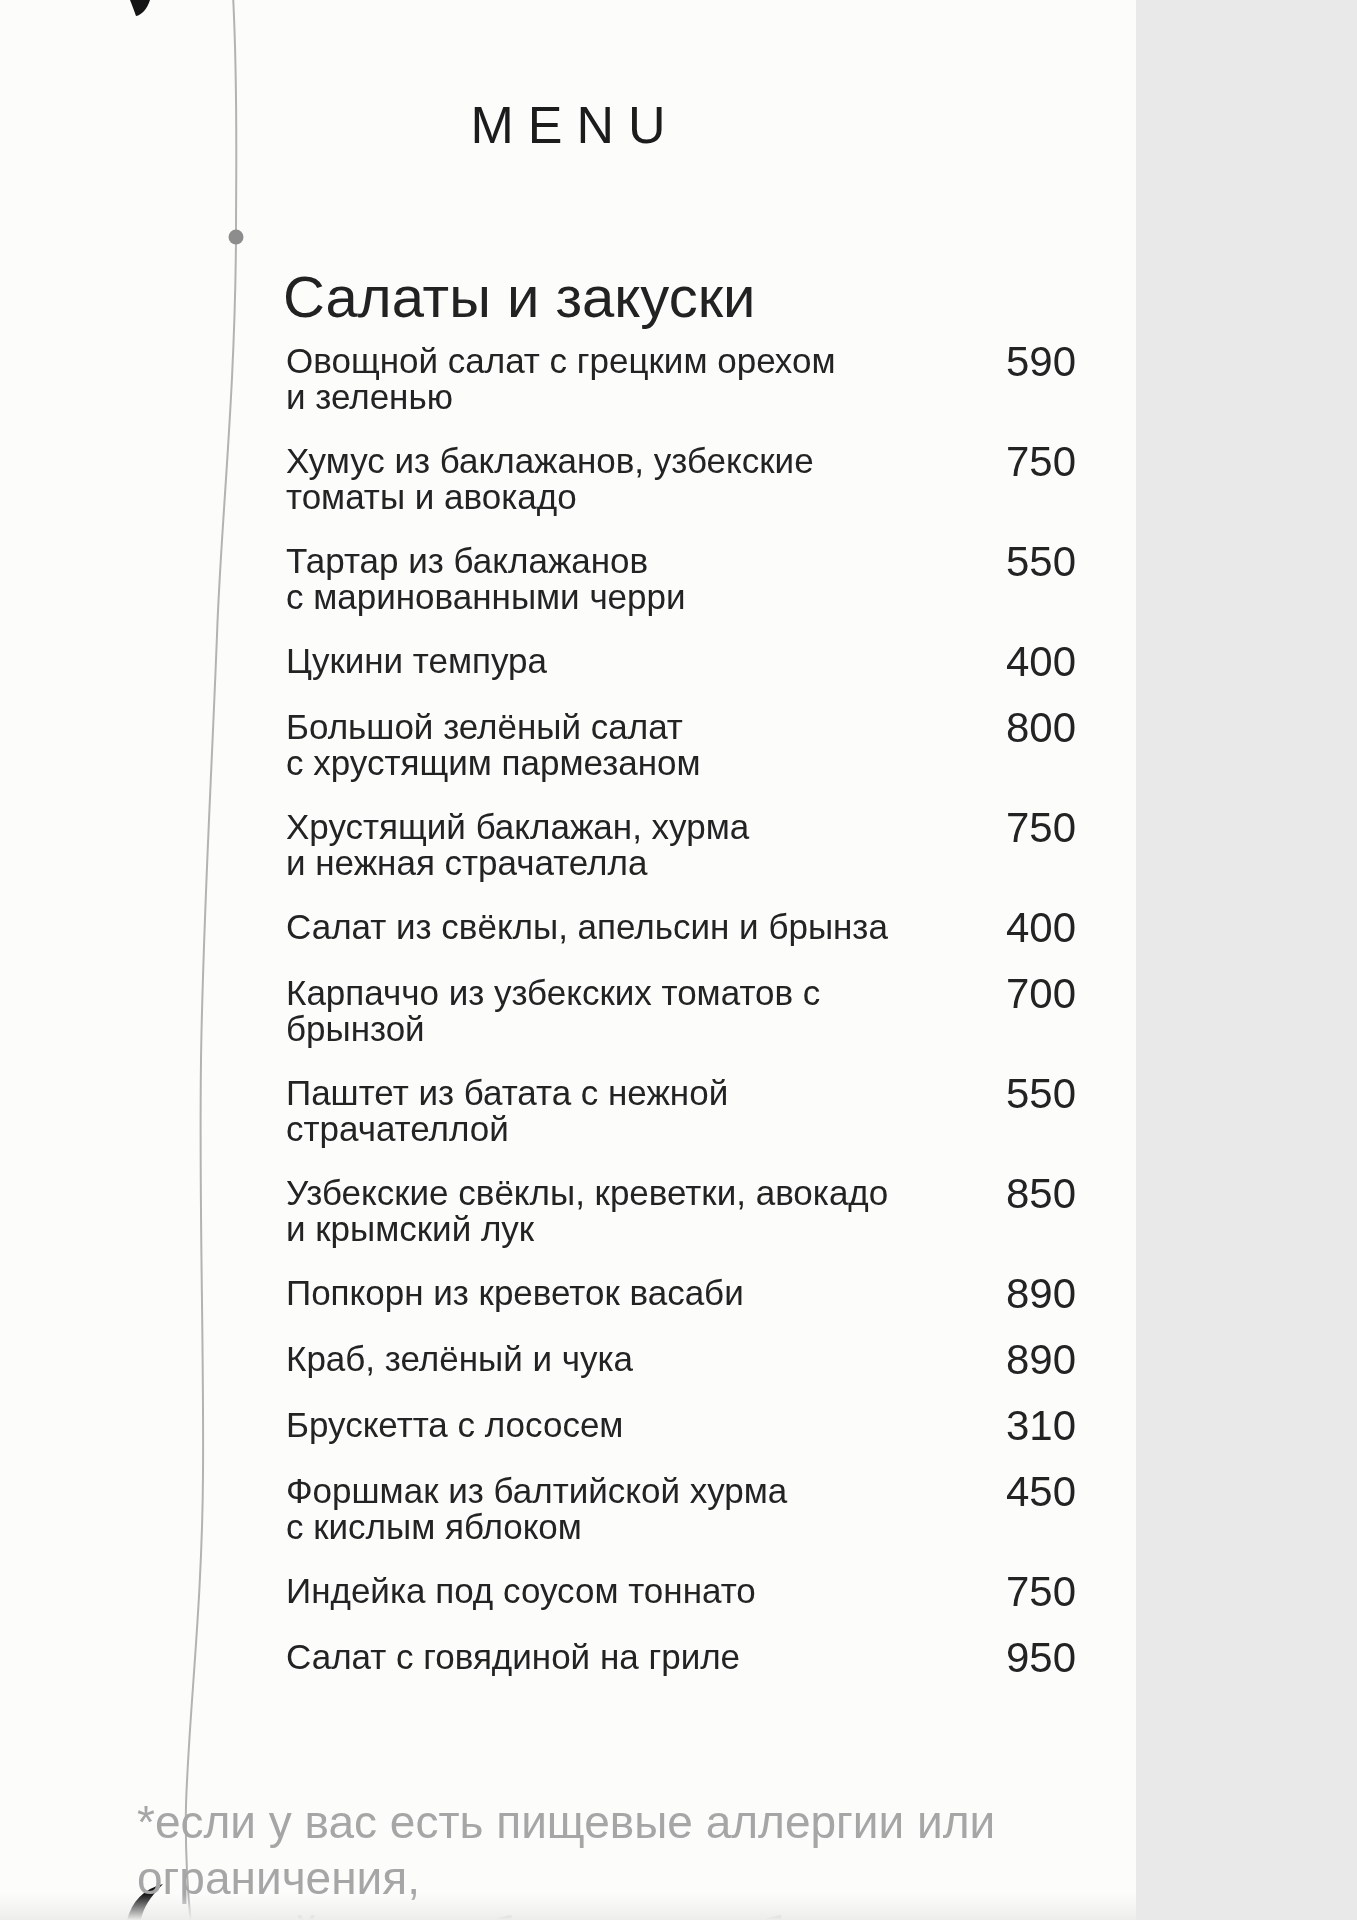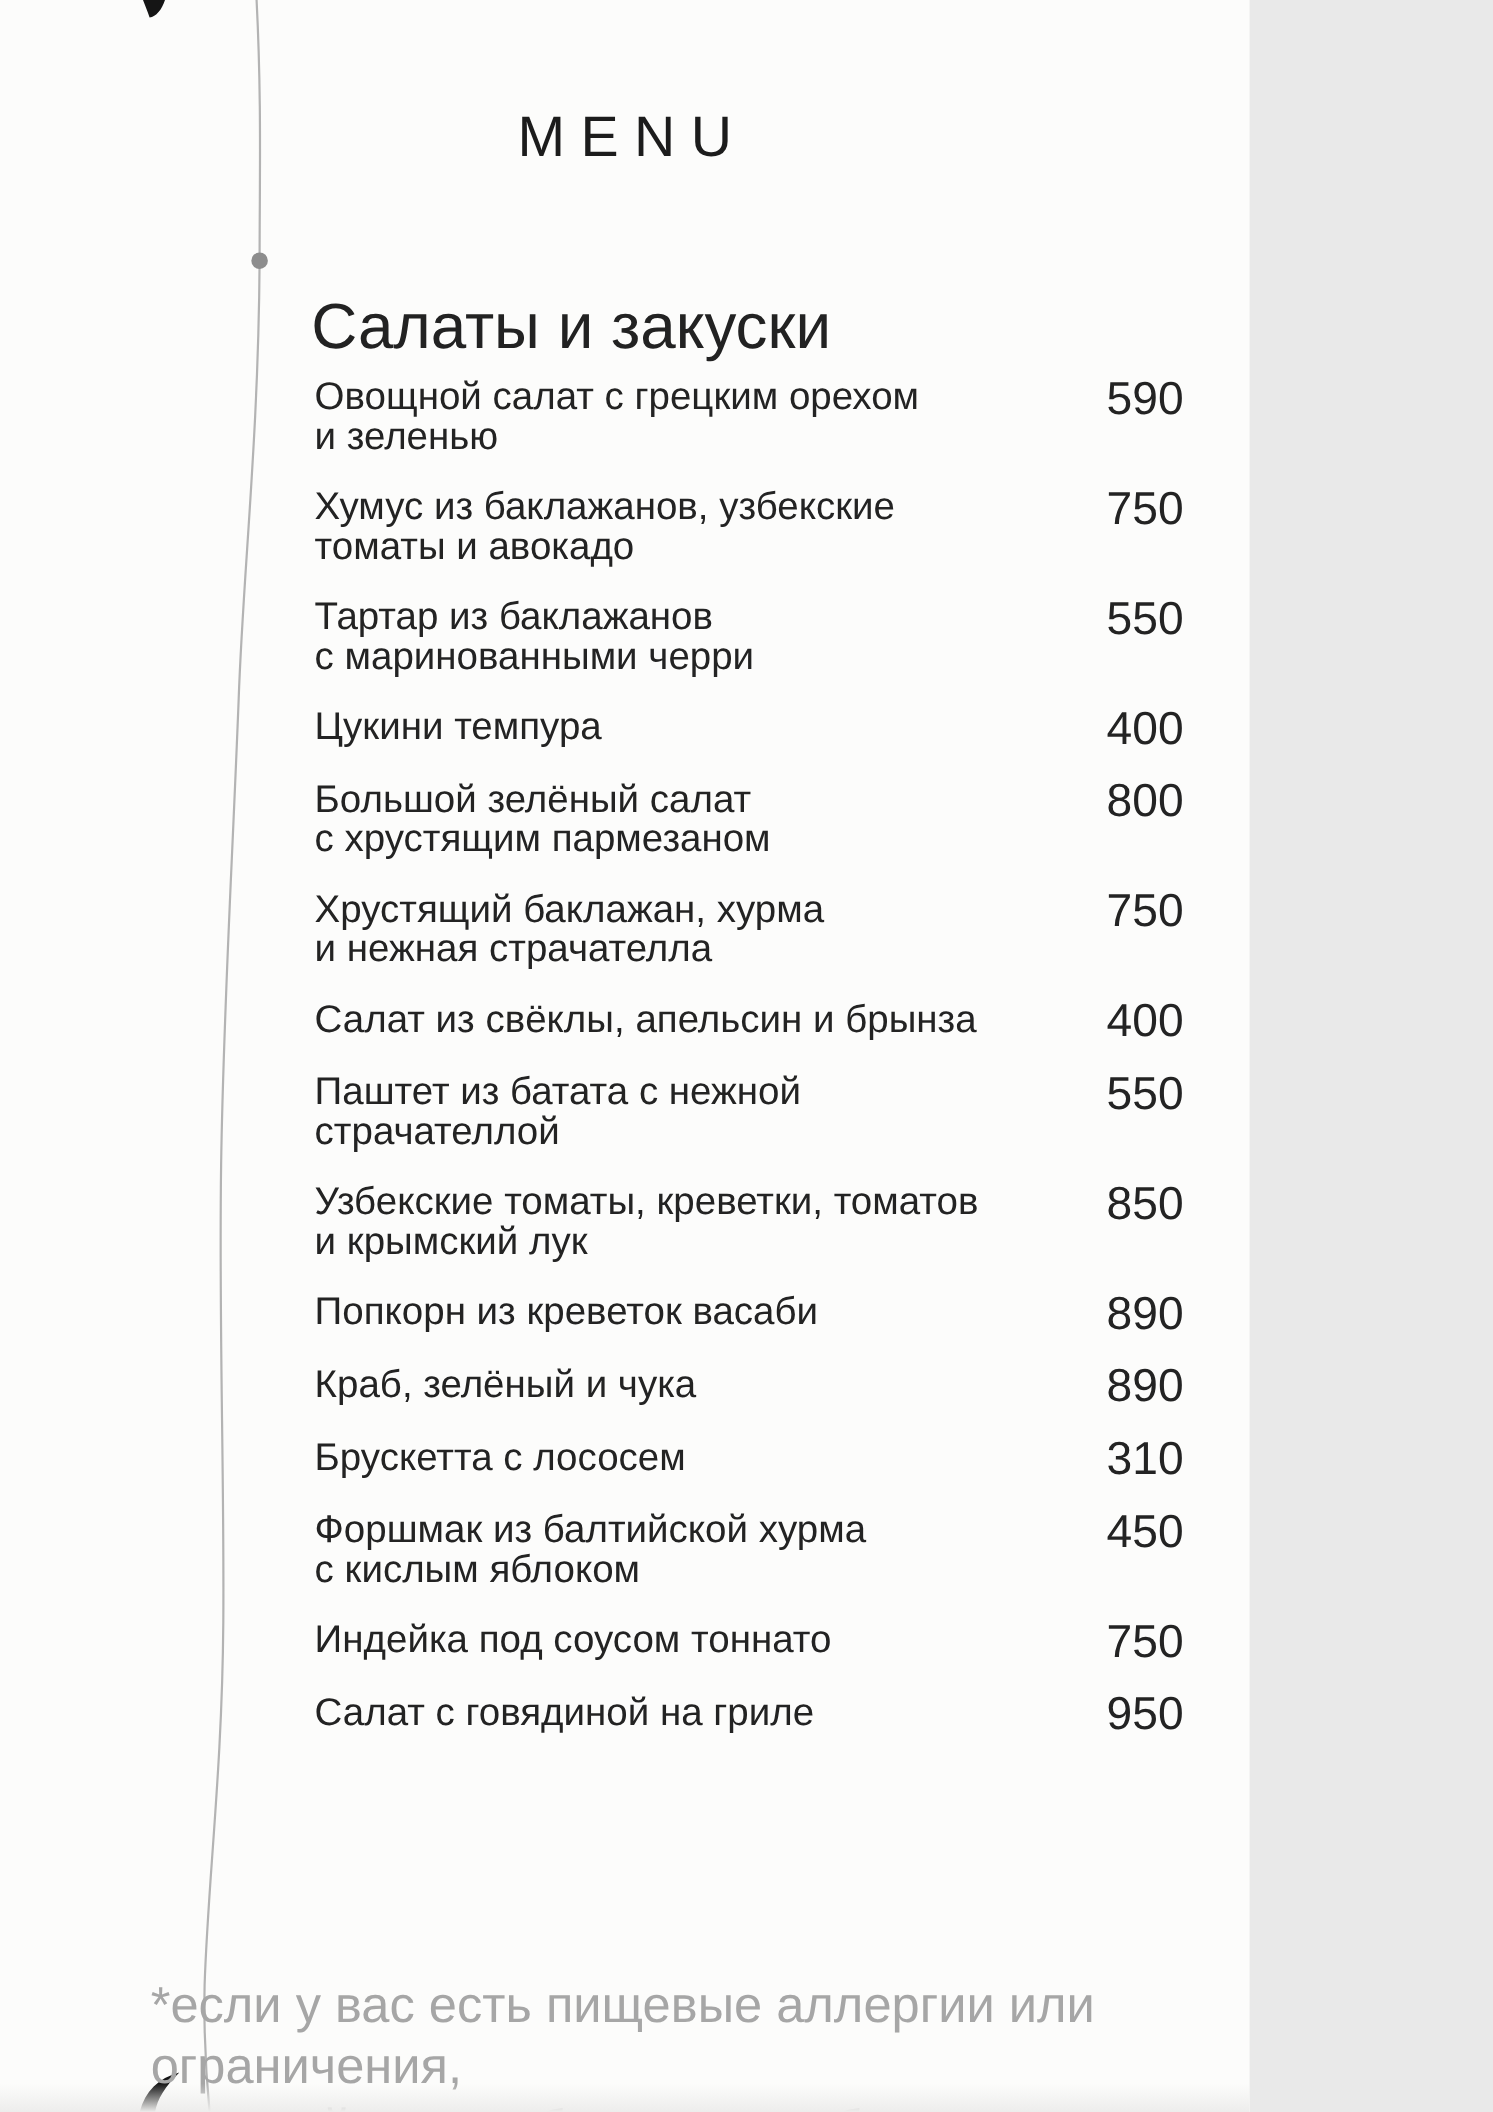--- a/index.html
+++ b/index.html
@@ -115,28 +115,32 @@
     <div class="item-name">Хрустящий баклажан, хурма
 и нежная страчателла</div>
     <div class="item-price">750</div>
   </div>
 
   <div class="item-row">
     <div class="item-name">Салат из свёклы, апельсин и брынза</div>
     <div class="item-price">400</div>
   </div>
 
+  <div class="item-row">
+    <div class="item-name">Карпаччо из узбекских томатов с брынзой</div>
+    <div class="item-price">700</div>
+  </div>
 
   <div class="item-row">
     <div class="item-name">Паштет из батата с нежной страчателлой</div>
     <div class="item-price">550</div>
   </div>
 
   <div class="item-row">
-    <div class="item-name">Узбекские томаты, креветки, томатов
+    <div class="item-name">Узбекские свёклы, креветки, авокадо
 и крымский лук</div>
     <div class="item-price">850</div>
   </div>
 
   <div class="item-row">
     <div class="item-name">Попкорн из креветок васаби</div>
     <div class="item-price">890</div>
   </div>
 
   <div class="item-row">

